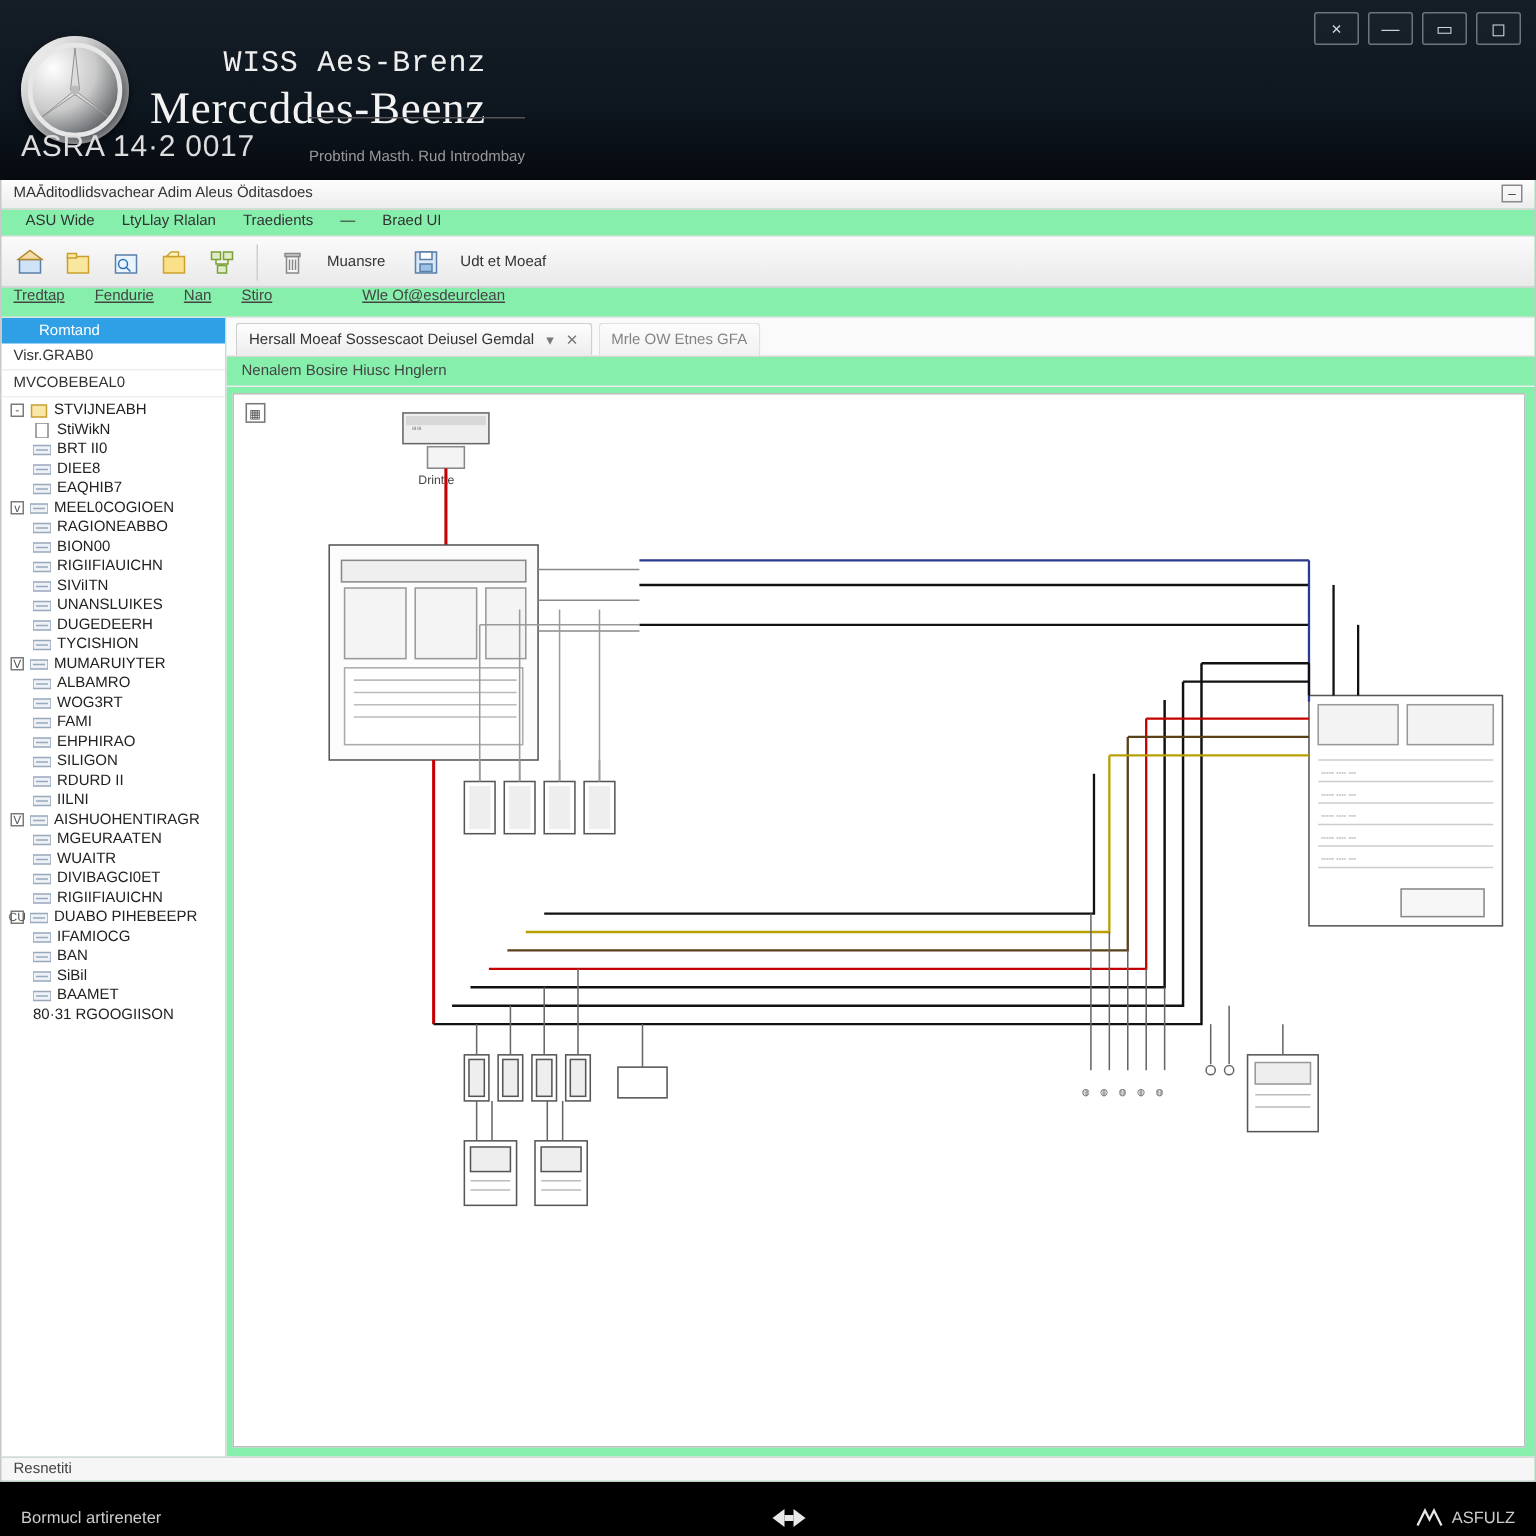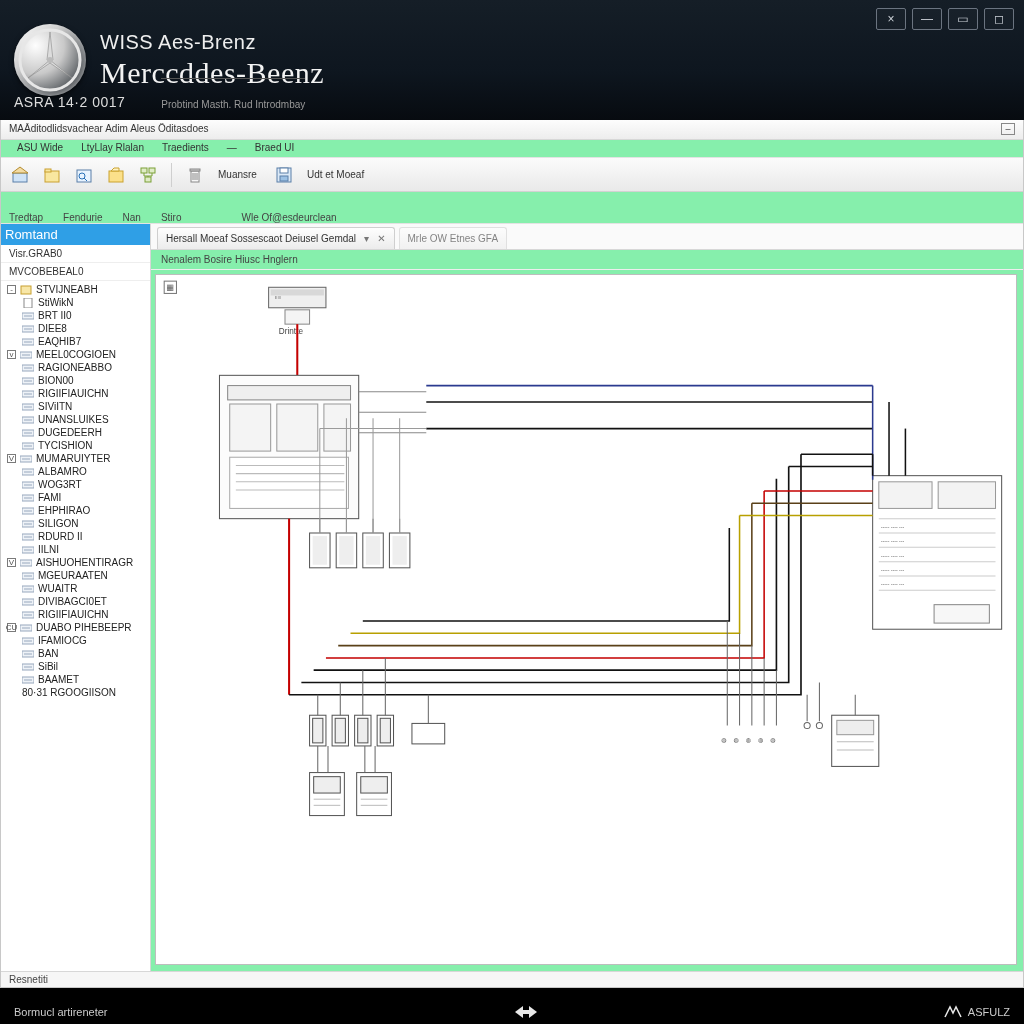--- a/index.html
+++ b/index.html
@@ -15,50 +15,50 @@
     padding-left: 14px;
   }
   .logo {
     width: 72px; height: 72px; border-radius: 50%;
     background: radial-gradient(circle at 30% 30%, #fefefe 0%, #c9c9c9 40%, #606468 70%, #2a2d31 100%);
     position: relative; flex: 0 0 72px; margin-right: 14px;
     box-shadow: inset 0 0 6px rgba(255,255,255,.6), 0 2px 5px rgba(0,0,0,.6);
   }
   .logo svg { position:absolute; inset:0; }
   .brand-lines { display:flex; flex-direction:column; }
-  .brand-small { font-size: 20px; font-family: Liberation Sans, sans-serif; letter-spacing:.5px; color:#eee; }
+  .brand-small { font-size: 20px; font-family: Liberation Mono, monospace; letter-spacing:.5px; color:#eee;text-align:right; }
   .brand-big { font-size: 30px; font-family: Georgia, serif; letter-spacing:.5px; color:#f3f3f3; margin-top:2px;}
   .banner-sub {
     position:absolute; left:14px; bottom:10px; display:flex; align-items:flex-end; gap:36px;
     font-size:12px; color:#c9c9c9;
   }
-  .banner-sub .code { font-size:14px; letter-spacing:.5px; color:#ddd; }
+  .banner-sub .code { font-size:20px; letter-spacing:.5px; color:#ddd; }
   .banner-sub .prod { border-top:1px solid #555; padding-top:20px; font-size:10px; color:#999;}
   .win-controls { position:absolute; right:10px; top:8px; display:flex; gap:6px; }
   .win-btn {
     width:30px; height:22px; border:1px solid #6b7480; border-radius:2px;
     display:flex; align-items:center; justify-content:center;
     color:#cfd4da; font-size:12px; cursor:pointer; background:rgba(255,255,255,0.02);
   }
   
   .app { display:flex; flex-direction:column; height: calc(1024px - 120px - 36px); border:1px solid #c8c8c8; border-top:none; background:#86efac;}
   .titlebar { height:20px; background:linear-gradient(#fdfdfd,#ededed); border-bottom:1px solid #d7d7d7; font-size:10px; padding:3px 8px; color:#333; display:flex; justify-content:space-between;}
   .titlebar .mini { width:14px;height:12px;border:1px solid #888;display:flex;align-items:center;justify-content:center;font-size:9px;}
   .menubar { height:18px; font-size:10px; color:#333; padding:2px 16px; display:flex; gap:18px; border-bottom:1px solid #e3e3e3;}
   .menubar span{cursor:default;}
   .toolbar { height:34px; background:linear-gradient(#fbfbfb,#e9e9e9); border-bottom:1px solid #d2d2d2; display:flex; align-items:center; gap:6px; padding:0 6px;}
   .tb-icon { width:26px;height:26px; display:flex;align-items:center;justify-content:center; border:1px solid transparent; border-radius:2px; cursor:pointer;}
   .tb-icon svg{display:block;}
   .tb-sep{width:1px;height:24px;background:#cfcfcf;margin:0 4px;}
   .tb-label{font-size:10px;color:#333;margin-left:4px;margin-right:8px;}
-  .subtoolbar{height:32px;border-bottom:1px solid #e3e3e3;font-size:10px;display:flex;align-items:flex-end;gap:20px;padding:0 8px;color:#444;}
+  .subtoolbar{height:20px;border-bottom:1px solid #e3e3e3;font-size:10px;display:flex;align-items:flex-start;gap:20px;padding:0 8px;color:#444;text-decoration:underline;}
   
   .split{flex:1;display:flex;min-height:0;}
   .side{width:150px;border-right:1px solid #d7d7d7;overflow-y:auto;background:#fff;}
-  .side-head{background:#2f9fe6;color:#fff;font-size:13px;padding:3px 4px;}
+  .side-head{background:#2f9fe6;color:#fff;font-size:10px;padding:3px 25px;}
   .side-sub{font-size:10px;padding:3px 8px;border-bottom:1px solid #eee;color:#333;}
   .tree{font-size:10px;color:#222;padding:2px 0;}
   .tree-item{display:flex;align-items:center;gap:4px;padding:1px 4px 1px 6px;white-space:nowrap;overflow:hidden;text-overflow:ellipsis;cursor:pointer;}
   .ti-toggle{width:9px;height:9px;border:1px solid #7a7a7a;display:flex;align-items:center;justify-content:center;font-size:8px;line-height:1;color:#555;}
   .ti-icon{width:12px;height:10px;}
   .content{flex:1;display:flex;flex-direction:column;min-width:0;}
   .doc-tabs{height:26px;display:flex;align-items:flex-end;gap:4px;padding:4px 6px 0;border-bottom:1px solid #d7d7d7;background:#fafafa;}
   .doc-tab{max-width:260px;height:22px;border:1px solid #cfcfcf;border-bottom:none;border-radius:3px 3px 0 0;background:linear-gradient(#fefefe,#ececec);font-size:10px;padding:3px 8px;display:flex;align-items:center;gap:8px;color:#333;}
   .doc-tab.inactive{opacity:.6;}
   .doc-tab .x{font-size:10px;color:#777;cursor:pointer;}

